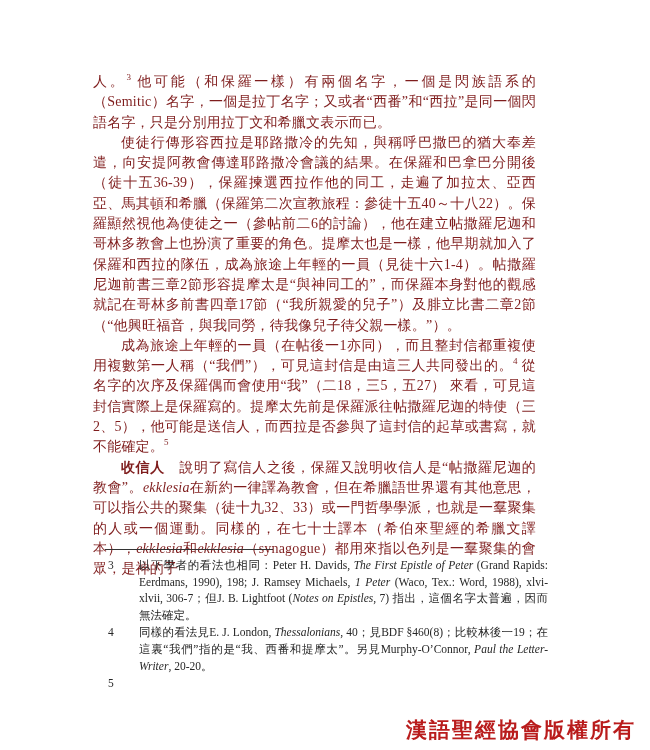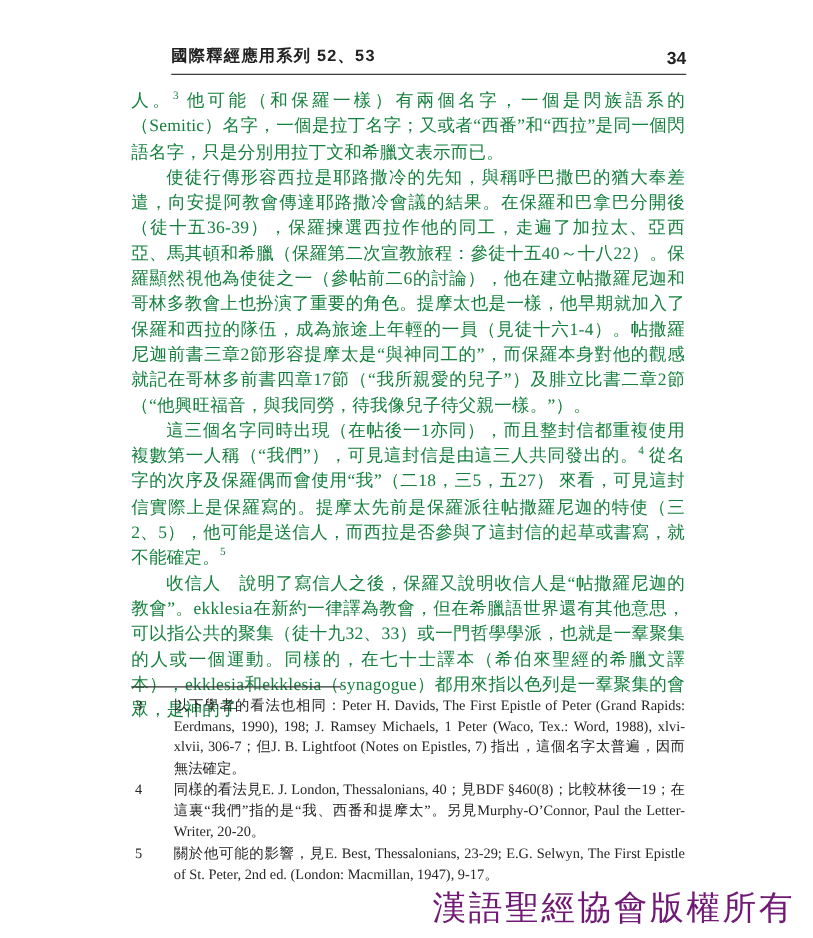--- a/index.html
+++ b/index.html
@@ -16,71 +16,67 @@
     position:absolute;left:137px;top:36px;width:412px;
     display:flex;justify-content:space-between;align-items:flex-end;
     border-bottom:1.5px solid #3a3a3a;
     padding-bottom:5px;
     font-family:"Liberation Sans","DejaVu Sans",sans-serif;
   }
   .series-title{font-size:13px;font-weight:bold;letter-spacing:1px;color:#222;}
   .page-number{font-size:14px;font-weight:bold;color:#222;}
   
   .body-text{
-    position:absolute;left:105px;top:72px;width:443px;
+    position:absolute;left:93px;top:72px;width:443px;
     font-size:14px;line-height:20.3px;letter-spacing:0.2px;
     text-align:justify;
-    color:#15803d;
+    color:#7f1d1d;
   }
   .para{margin:0;}
   .para.indent{text-indent:2em;}
   .para sup{font-size:9px;line-height:0;vertical-align:super;}
-  .it{}
-  .b{font-weight:normal;}
+  .it{font-style:italic;}
+  .b{font-weight:bold;}
   
   .footnotes{
     position:absolute;left:105px;top:549px;width:443px;
     font-size:11.5px;line-height:16.6px;
     text-align:justify;color:#262626;
   }
   .footnote-separator{
     width:168px;border-top:1px solid #333;margin:0 0 7px 0;height:0;
   }
   .footnote{position:relative;padding-left:34px;margin:0 0 1px 0;}
   .fn-num{position:absolute;left:3px;top:0;font-size:11.5px;}
   
   .watermark{
     position:absolute;right:14px;bottom:6px;
     font-family:"Liberation Sans","DejaVu Sans",sans-serif;
-    font-size:27px;font-weight:normal;letter-spacing:2px;
-    color:#701a75;
+    font-size:21px;font-weight:bold;letter-spacing:2px;
+    color:#b91c1c;
     user-select:none;
   }
 </style>
 </head>
 <body>
 
 <div class="page">
 
-  <div class="page-header">
-    <span class="series-title">國際釋經應用系列 52、53</span>
-    <span class="page-number">34</span>
-  </div>
 
   <div class="body-text" id="body-text">
       <p class="para"><span>人。</span><sup>3</sup><span> 他可能（和保羅一樣）有兩個名字，一個是閃族語系的（Semitic）名字，一個是拉丁名字；又或者“西番”和“西拉”是同一個閃語名字，只是分別用拉丁文和希臘文表示而已。</span></p>
       <p class="para indent"><span>使徒行傳形容西拉是耶路撒冷的先知，與稱呼巴撒巴的猶大奉差遣，向安提阿教會傳達耶路撒冷會議的結果。在保羅和巴拿巴分開後（徒十五36-39），保羅揀選西拉作他的同工，走遍了加拉太、亞西亞、馬其頓和希臘（保羅第二次宣教旅程：參徒十五40～十八22）。保羅顯然視他為使徒之一（參帖前二6的討論），他在建立帖撒羅尼迦和哥林多教會上也扮演了重要的角色。提摩太也是一樣，他早期就加入了保羅和西拉的隊伍，成為旅途上年輕的一員（見徒十六1-4）。帖撒羅尼迦前書三章2節形容提摩太是“與神同工的”，而保羅本身對他的觀感就記在哥林多前書四章17節（“我所親愛的兒子”）及腓立比書二章2節（“他興旺福音，與我同勞，待我像兒子待父親一樣。”）。</span></p>
-      <p class="para indent"><span>這三個名字同時出現（在帖後一1亦同），而且整封信都重複使用複數第一人稱（“我們”），可見這封信是由這三人共同發出的。</span><sup>4</sup><span> 從名字的次序及保羅偶而會使用“我”（二18，三5，五27） 來看，可見這封信實際上是保羅寫的。提摩太先前是保羅派往帖撒羅尼迦的特使（三2、5），他可能是送信人，而西拉是否參與了這封信的起草或書寫，就不能確定。</span><sup>5</sup></p>
+      <p class="para indent"><span>成為旅途上年輕的一員（在帖後一1亦同），而且整封信都重複使用複數第一人稱（“我們”），可見這封信是由這三人共同發出的。</span><sup>4</sup><span> 從名字的次序及保羅偶而會使用“我”（二18，三5，五27） 來看，可見這封信實際上是保羅寫的。提摩太先前是保羅派往帖撒羅尼迦的特使（三2、5），他可能是送信人，而西拉是否參與了這封信的起草或書寫，就不能確定。</span><sup>5</sup></p>
       <p class="para indent"><span class="b">收信人</span><span>　說明了寫信人之後，保羅又說明收信人是“帖撒羅尼迦的教會”。</span><span class="it">ekklesia</span><span>在新約一律譯為教會，但在希臘語世界還有其他意思，可以指公共的聚集（徒十九32、33）或一門哲學學派，也就是一羣聚集的人或一個運動。同樣的，在七十士譯本（希伯來聖經的希臘文譯本），</span><span class="it">ekklesia</span><span>和</span><span class="it">ekklesia</span><span>（synagogue）都用來指以色列是一羣聚集的會眾，是神的子</span></p>
     </div>
 
   <div class="footnotes">
     <div class="footnote-separator"></div>
     <div id="footnote-list">
         <div class="footnote"><span class="fn-num">3</span><span><span>以下學者的看法也相同：Peter H. Davids, </span><span class="it">The First Epistle of Peter</span><span> (Grand Rapids: Eerdmans, 1990), 198; J. Ramsey Michaels, </span><span class="it">1 Peter</span><span> (Waco, Tex.: Word, 1988), xlvi-xlvii, 306-7；但J. B. Lightfoot (</span><span class="it">Notes on Epistles</span><span>, 7) 指出，這個名字太普遍，因而無法確定。</span></span></div>
         <div class="footnote"><span class="fn-num">4</span><span><span>同樣的看法見E. J. London, </span><span class="it">Thessalonians</span><span>, 40；見BDF §460(8)；比較林後一19；在這裏“我們”指的是“我、西番和提摩太”。另見Murphy-O’Connor, </span><span class="it">Paul the Letter-Writer</span><span>, 20-20。</span></span></div>
-        <div class="footnote"><span class="fn-num">5</span><span><span>關於他可能的影響，見E. Best, </span><span class="it">Thessalonians</span><span>, 23-29; E.G. Selwyn, </span><span class="it">The First Epistle of St. Peter</span><span>, 2nd ed. (London: Macmillan, 1947), 9-17。</span></span></div>
+        <div class="footnote"><span class="fn-num">5</span></div>
       </div>
   </div>
 
   <div class="watermark">漢語聖經協會版權所有</div>
 
 </div>
 
 </body></html>

